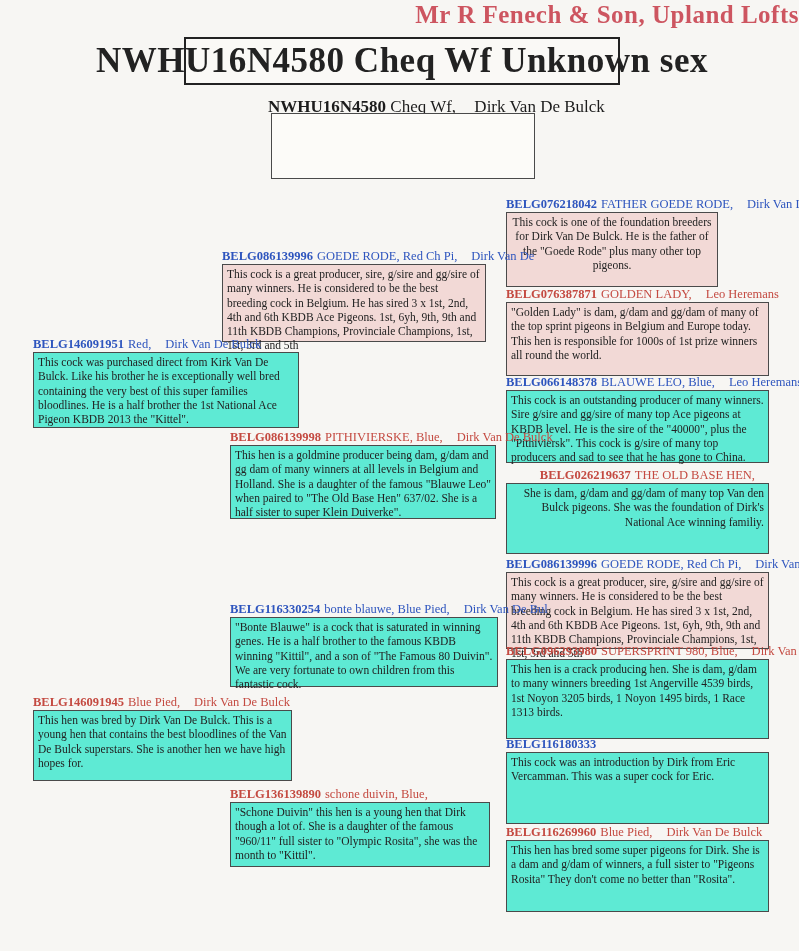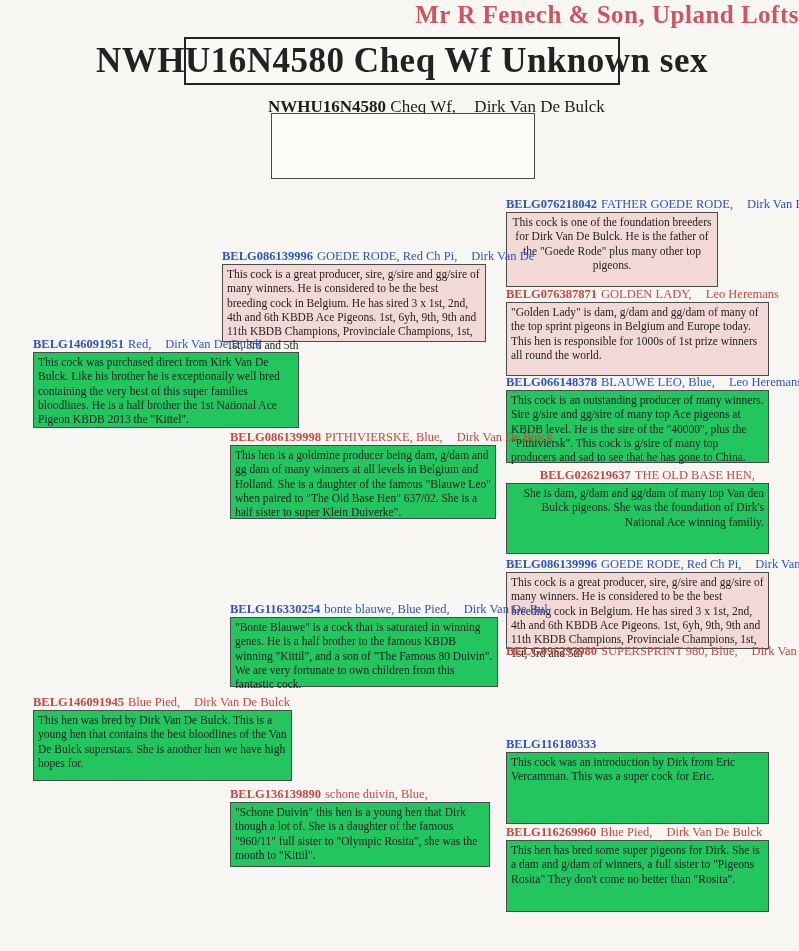--- a/index.html
+++ b/index.html
@@ -46,21 +46,21 @@
   .pbox .hdr{
     font-size:12.5px;white-space:nowrap;line-height:13px;margin-bottom:1px;
   }
   .pbox .hdr .ring{font-weight:bold;}
   .pbox .hdr .title{margin-left:4px;}
   .pbox .hdr .breeder{margin-left:14px;}
   .pbox.blue .hdr{color:var(--blue);}
   .pbox.red .hdr{color:var(--red);}
   .pbox .bd{
     border:1.5px solid var(--line);
-    background:#22c55e;
+    background:#5eead4;
     padding:2px 4px;
     font-size:11.5px;line-height:1.24;color:#222;
     box-sizing:border-box;
   }
   .pbox.hl .bd{background:var(--pink);}
 </style>
 </head>
 <body>
 
 <div class="loft-title">Mr R Fenech &amp; Son, Upland Lofts</div>
@@ -108,20 +108,21 @@
   <div class="hdr">
     <span class="ring">BELG086139996</span><span class="title">GOEDE RODE, Red Ch Pi,</span><span class="breeder">Dirk Van De</span>
   </div>
   <div class="bd" style="width:263px;height:77px;">This cock is a great producer, sire, g/sire and gg/sire of many winners.  He is considered to be the best breeding cock in Belgium.  He has sired 3 x 1st, 2nd, 4th and 6th KBDB Ace Pigeons.  1st, 6yh, 9th, 9th and 11th KBDB Champions, Provinciale Champions, 1st, 1st, 3rd and 5th</div>
 </div>
 
 <div class="pbox red" style="left:506px;top:645px;">
   <div class="hdr">
     <span class="ring">BELG096293980</span><span class="title">SUPERSPRINT 980, Blue,</span><span class="breeder">Dirk Van De B</span>
   </div>
+  <div class="bd" style="width:263px;height:80px;">This hen is a crack producing hen.  She is dam, g/dam to many winners breeding 1st Angerville 4539 birds, 1st Noyon 3205 birds, 1 Noyon 1495 birds, 1 Race 1313 birds.</div>
 </div>
 
 <div class="pbox blue" style="left:506px;top:738px;">
   <div class="hdr">
     <span class="ring">BELG116180333</span><span class="title"></span><span class="breeder"></span>
   </div>
   <div class="bd" style="width:263px;height:72px;">This cock was an introduction by Dirk from Eric Vercamman.  This was a super cock for Eric.</div>
 </div>
 
 <div class="pbox red" style="left:506px;top:826px;">

